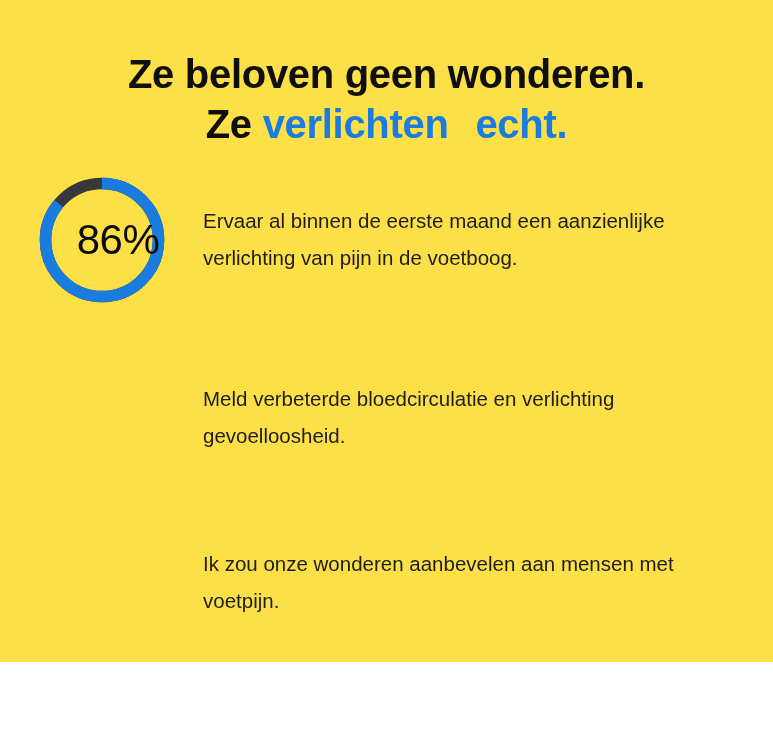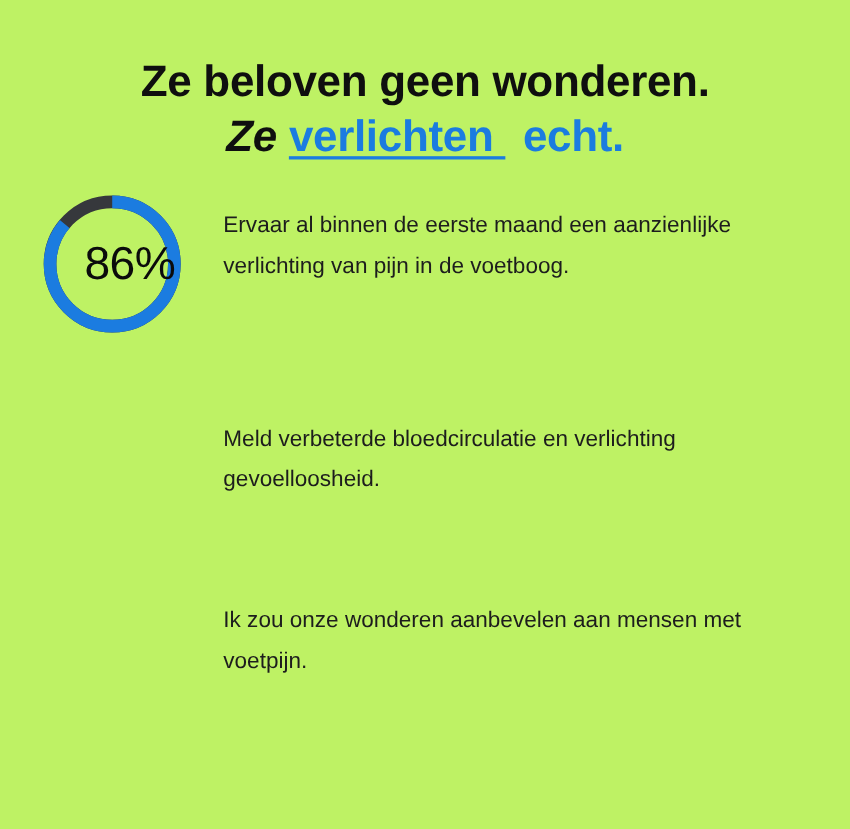--- a/index.html
+++ b/index.html
@@ -12,22 +12,22 @@
     height: 754px;
     background: #ffffff;
     font-family: "Liberation Sans", "DejaVu Sans", sans-serif;
     overflow: hidden;
     position: relative;
   }
 
   .page {
     position: relative;
     width: 773px;
-    height: 754px;
-    background: #bef264;
+    height: 662px;
+    background: #fde047;
   }
 
   
   .headline {
     position: absolute;
     top: 22px;
     left: 0;
     width: 773px;
     text-align: center;
     font-weight: bold;
@@ -38,25 +38,23 @@
   }
   .headline .line1 {
     display: block;
     color: #0f0f0f;
   }
   .headline .line2 {
     display: block;
   }
   .headline .lead-word {
     color: #0f0f0f;
-    font-style: italic;
   }
   .headline .hl-underline {
     color: #1b7ce0;
-    text-decoration: underline;
     text-decoration-thickness: 3px;
     text-underline-offset: 5px;
   }
   .headline .hl-plain {
     color: #1b7ce0;
     text-decoration: none;
     margin-left: 16px;
   }
 
   
@@ -100,21 +98,21 @@
     font-size: 42px;
     font-weight: normal;
     color: #0b0b0b;
     letter-spacing: -0.5px;
     pointer-events: none;
   }
 
   .stat-text {
     position: absolute;
     left: 203px;
-    top: 16px;
+    top: 32px;
     width: 490px;
     font-size: 20.5px;
     line-height: 37px;
     color: #1d1d1d;
     font-weight: normal;
   }
   .stat-row.r1 .stat-text { top: 45px; }
   .stat-row.r2 .stat-text { top: 45px; }
 </style>
 </head>

